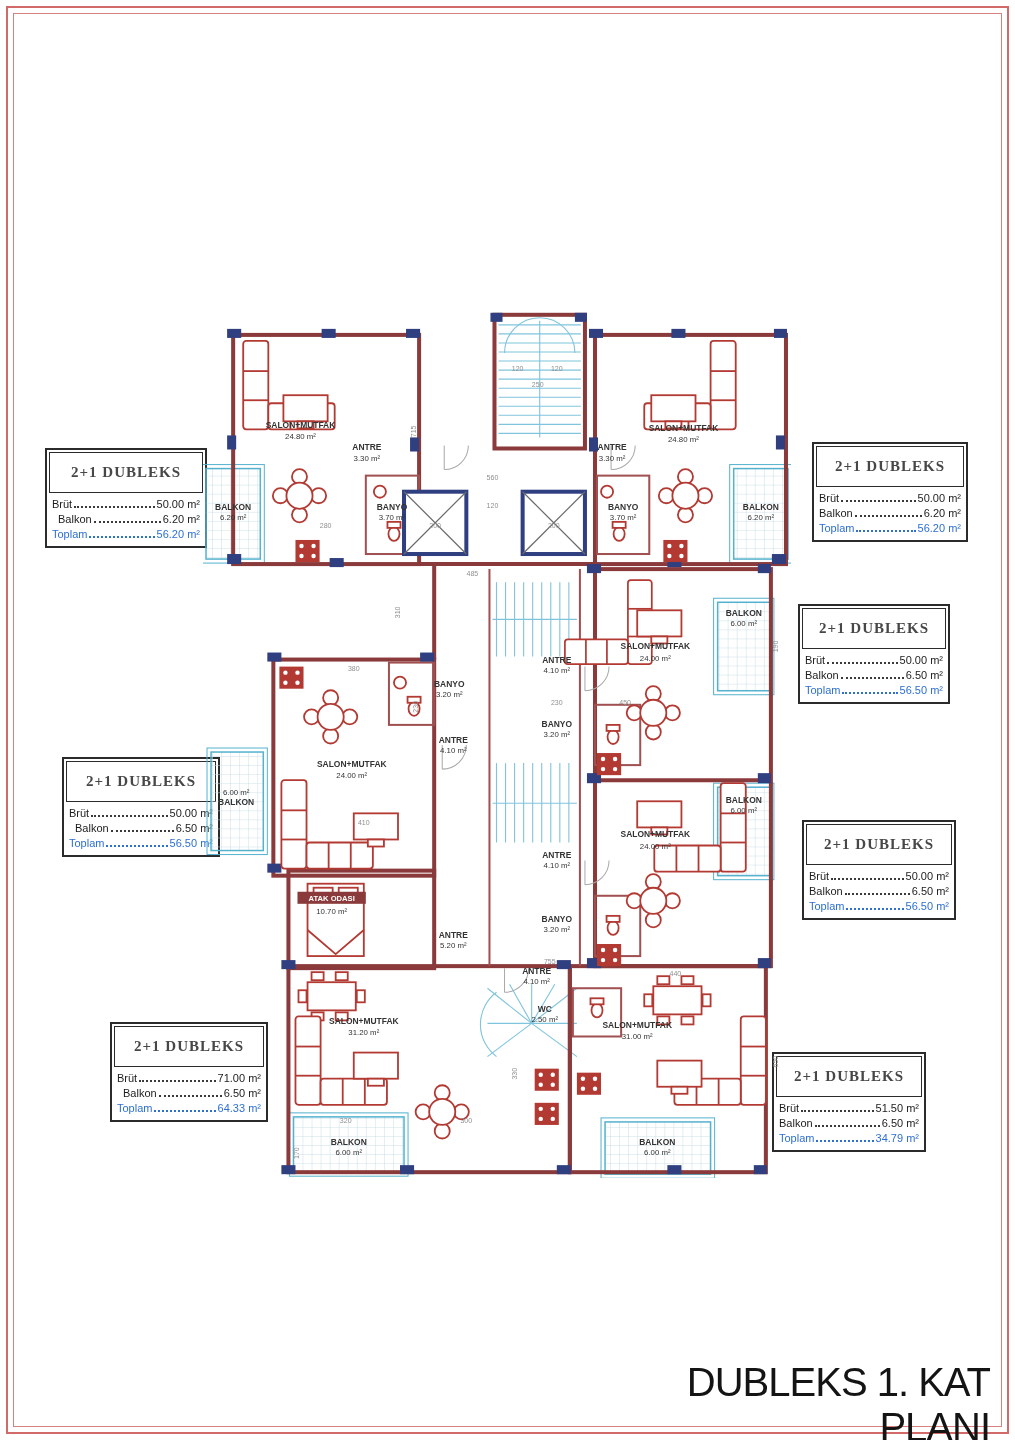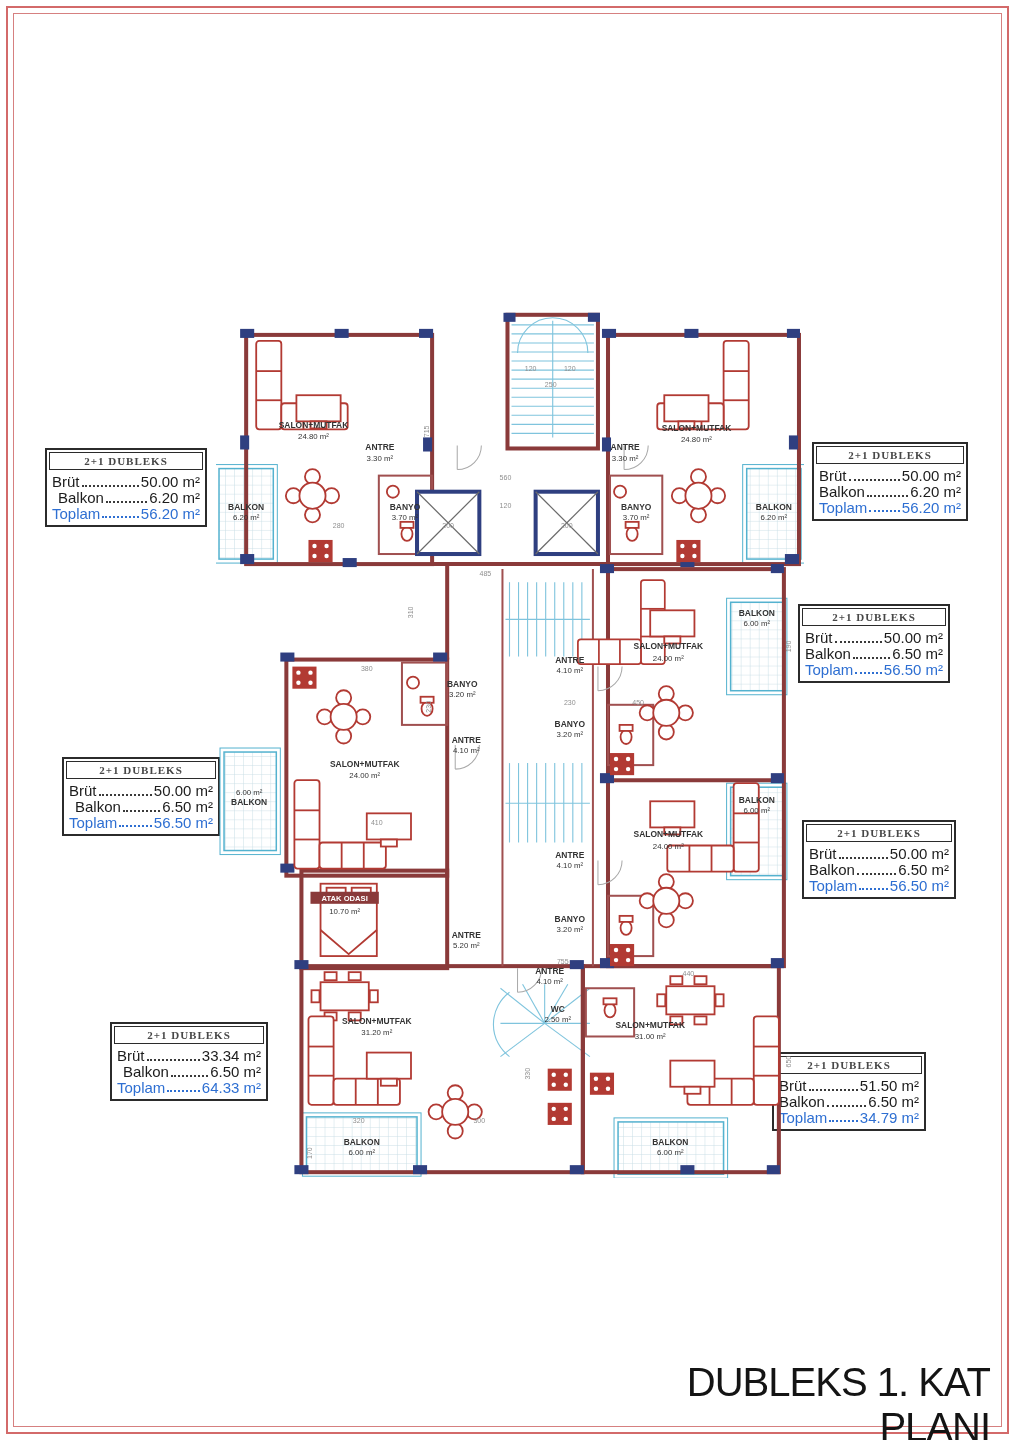--- a/index.html
+++ b/index.html
@@ -10,39 +10,39 @@
   
   .frame-outer{position:absolute;inset:6px;border:2px solid #d36a6a;pointer-events:none;}
   .frame-inner{position:absolute;inset:13px;border:1px solid #d68080;pointer-events:none;}
 
   
   .info-box{
     position:absolute;background:#fff;border:2px solid #2b2b2b;box-sizing:border-box;
   }
   .ib-title{
     margin:2px;border:1px solid #2b2b2b;text-align:center;
-    font-family:"Liberation Serif",serif;font-weight:bold;font-size:11px;
-    letter-spacing:1px;color:#474747;padding:2px 0;
+    font-family:"Liberation Serif",serif;font-weight:bold;font-size:15px;
+    letter-spacing:1px;color:#474747;padding:11px 0;
   }
-  .ib-body{padding:2px 5px 4px 5px;font-size:15px;color:#1c1c1c;}
+  .ib-body{padding:2px 5px 4px 5px;font-size:11px;color:#1c1c1c;}
   .ib-row{display:flex;align-items:baseline;line-height:15px;}
   .ib-row .dots{flex:1;border-bottom:2px dotted #3a3a3a;margin:0 2px 3px 2px;}
   .ib-row .val{white-space:nowrap;}
-  .ib-row.toplam{color:#2e6fd2;align-items:flex-end;}
+  .ib-row.toplam{color:#2e6fd2;}
   .ib-row.toplam .dots{border-bottom-color:#2e6fd2;}
   .ib-row.indent{padding-left:6px;}
 
   
   .sheet-title{
     position:absolute;left:575px;top:1360px;width:415px;text-align:right;
     font-size:40px;letter-spacing:-1px;color:#141414;font-family:"Liberation Sans",sans-serif;
   }
 
   
-  .plan-wrap{position:absolute;left:216px;top:312px;width:588px;height:866px;}
+  .plan-wrap{position:absolute;left:203px;top:312px;width:588px;height:866px;}
   svg text{font-family:"Liberation Sans",sans-serif;}
   .wall{stroke:#8a3a3a;stroke-width:4;fill:none;}
   .wall-thin{stroke:#a05050;stroke-width:2;fill:none;}
   .col{fill:#2f3f80;stroke:none;}
   .lift{stroke:#2f3f80;stroke-width:4;fill:#fff;}
   .liftx{stroke:#6a6a6a;stroke-width:1.2;}
   .stair{stroke:#7fc4dd;stroke-width:1.1;fill:none;}
   .balc-outer{stroke:#54b2cf;stroke-width:1;fill:none;}
   .balc{stroke:#54b2cf;stroke-width:1.5;fill:url(#bgrid);}
   .furn{stroke:#b23a33;stroke-width:1.8;fill:#ffffff;}
@@ -162,21 +162,21 @@
       </div>
   </div>
 </div>
 
 <div class="info-box" style="left:110px;top:1022px;width:158px;">
   <div class="ib-title">2+1 DUBLEKS</div>
   <div class="ib-body">
     <div class="ib-row">
         <span>Brüt</span>
         <span class="dots"></span>
-        <span class="val">33.34 m²</span>
+        <span class="val">71.00 m²</span>
       </div>
     <div class="ib-row indent">
         <span>Balkon</span>
         <span class="dots"></span>
         <span class="val">6.50 m²</span>
       </div>
     <div class="ib-row toplam">
         <span>Toplam</span>
         <span class="dots"></span>
         <span class="val">64.33 m²</span>

